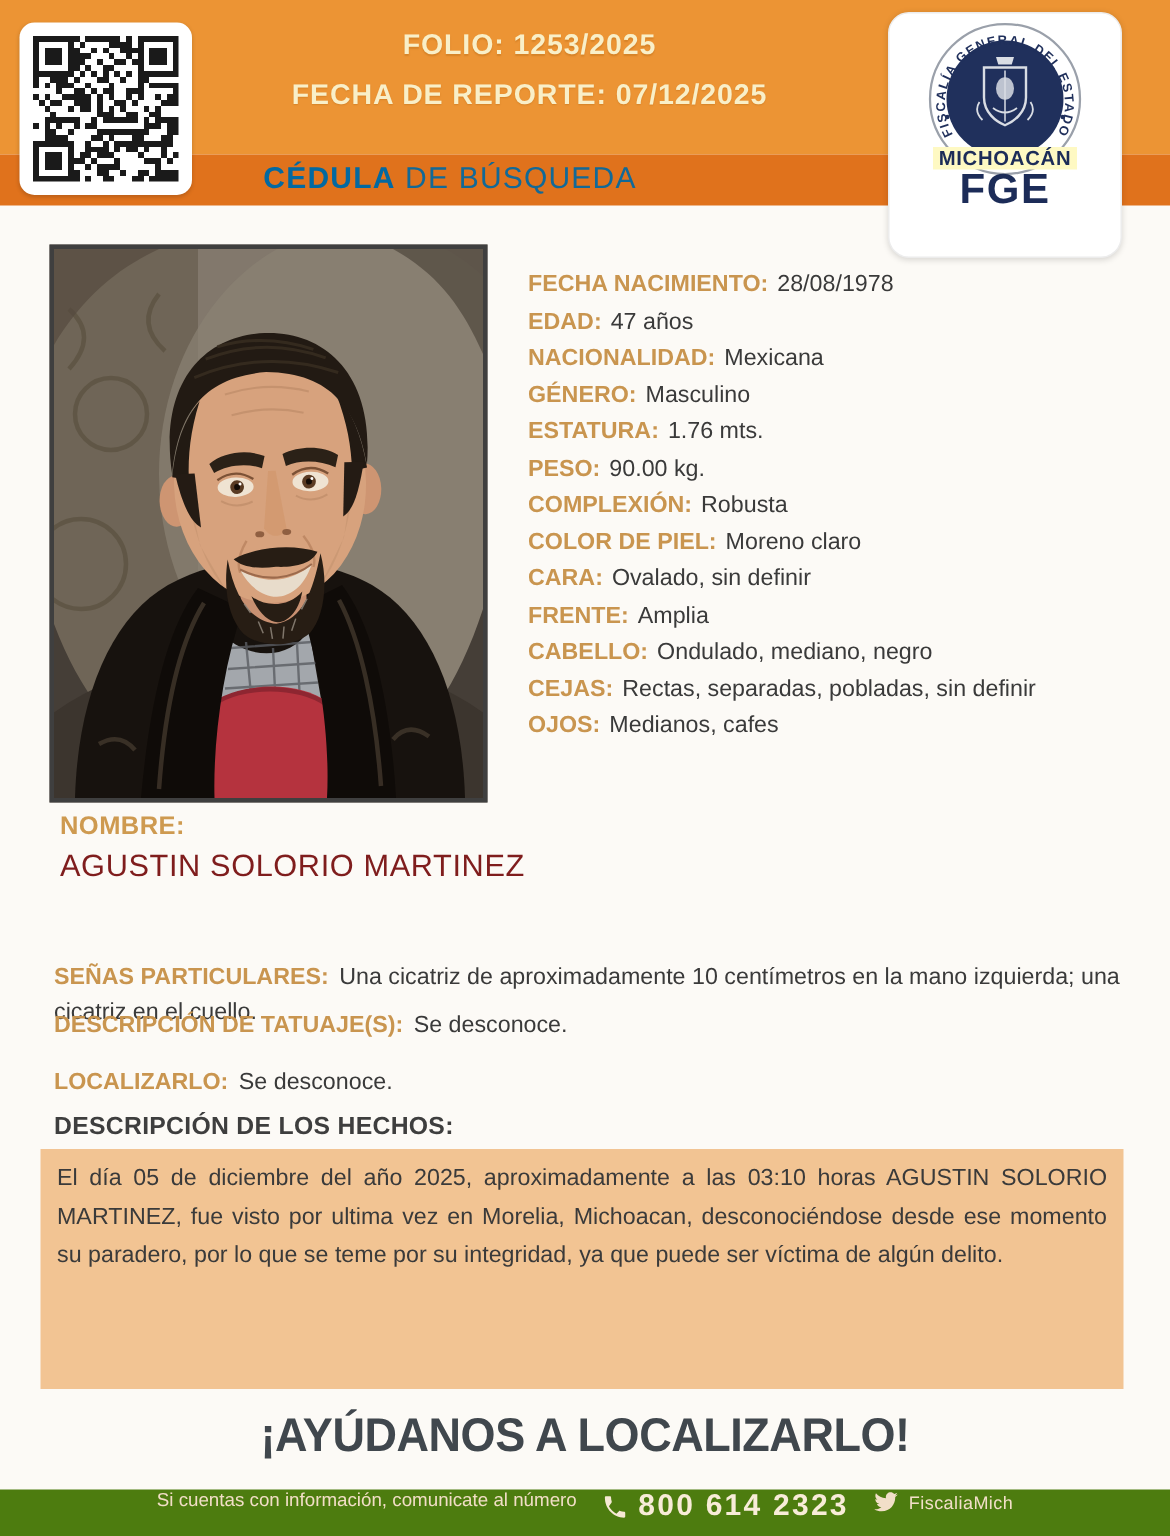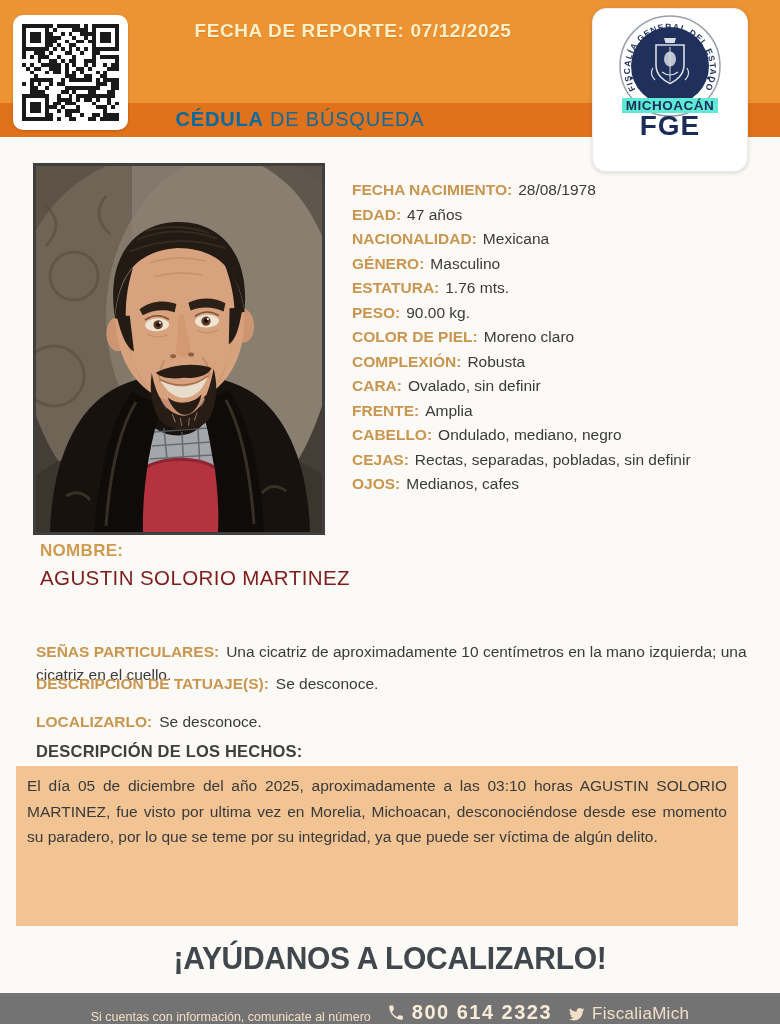--- a/index.html
+++ b/index.html
@@ -32,21 +32,21 @@
     display:flex; align-items:center; justify-content:center;
   }
   
   .logo-card {
     position:absolute; left:592px; top:8px; width:156px; height:164px;
     background:#fff; border-radius:14px; z-index:5;
     box-shadow:0 1px 4px rgba(0,0,0,.15); border:1px solid #ececec;
     display:flex; flex-direction:column; align-items:center; padding-top:5px;
   }
   .logo-state {
-    margin-top:-20px; background:#5eead4; padding:0 4px; z-index:2;
+    margin-top:-20px; background:#fef9c3; padding:0 4px; z-index:2;
     font-size:13.5px; font-weight:bold; color:#1C2C58; letter-spacing:.5px;
   }
   .logo-abbr { font-size:28px; font-weight:bold; color:#1C2C58; line-height:.95; letter-spacing:1px; }
   
   .photo-frame {
     position:absolute; left:33px; top:163px; width:292px; height:372px;
     border:3px solid #3F3F3F; background:#7E746A;
   }
   .photo-frame svg { display:block; }
   
@@ -58,52 +58,53 @@
   .nombre-label { font-size:17px; font-weight:bold; color:#CE9A50; letter-spacing:.3px; }
   .nombre-value { margin-top:5px; font-size:20.5px; font-weight:normal; color:#7f1d1d; letter-spacing:.4px; }
   
   .detail { position:absolute; left:36px; width:716px; font-size:15.5px; line-height:23px; color:#3A3A3A; }
   .detail .dlabel { font-weight:bold; color:#C9954F; margin-right:7px; }
   .d-senas { top:640px; }
   .d-tatuajes { top:672px; }
   .d-vestimenta { top:710px; }
   .hechos-label { position:absolute; left:36px; top:742px; font-size:16.5px; font-weight:bold; color:#3E3E3E; letter-spacing:.2px; }
   .hechos-box {
-    position:absolute; left:16px; top:766px; width:722px; height:160px;
+    position:absolute; left:27px; top:766px; width:722px; height:160px;
     background:#F2C493;
   }
   .hechos-box p {
     margin:7px 11px; font-size:15.5px; line-height:25.5px; color:#3A3A3A;
     text-align:justify;
   }
   
   .cta {
     position:absolute; left:0; top:941px; width:780px; text-align:center;
     font-size:30px; font-weight:bold; color:#40474D; letter-spacing:-.3px;
     transform:scaleY(1.05);
   }
   .footer-bar {
-    position:absolute; left:0; top:993px; width:780px; height:31px; background:#737373;
-    display:flex; align-items:flex-end; justify-content:center; gap:16px;
+    position:absolute; left:0; top:993px; width:780px; height:31px; background:#4d7c0f;
+    display:flex; align-items:flex-start; justify-content:center; gap:16px;
   }
   .footer-info { font-size:12.5px; color:#F2DEC6; }
   .footer-phone { display:flex; align-items:center; gap:7px; }
   .footer-phone .num { font-size:20px; font-weight:bold; color:#F8ECD8; letter-spacing:1.5px; }
   .footer-social { display:flex; align-items:center; gap:7px; }
-  .footer-social .handle { font-size:17px; color:#F2DFC8; letter-spacing:.3px; }
+  .footer-social .handle { font-size:12px; color:#F2DFC8; letter-spacing:.3px; }
 </style>
 </head>
 <body>
 
 <div class="poster">
 
   <div class="band-light"></div>
   <div class="band-dark"></div>
 
   <div class="header-lines">
+    <div class="hline"><span>FOLIO:</span> <span>1253/2025</span></div>
     <div class="hline"><span>FECHA DE REPORTE:</span> <span>07/12/2025</span></div>
   </div>
 
   <div class="cedula-line">
     <span class="b">CÉDULA</span>
     <span class="r">DE BÚSQUEDA</span>
   </div>
 
   <div class="qr-card">
     <svg id="qr-svg" viewBox="0 0 25 25" width="97" height="97" shape-rendering="crispEdges">
@@ -560,22 +561,22 @@
     </svg>
   </div>
 
   <div class="fields">
     <div class="field-row"><span class="field-label">FECHA NACIMIENTO:</span><span>28/08/1978</span></div>
     <div class="field-row"><span class="field-label">EDAD:</span><span>47 años</span></div>
     <div class="field-row"><span class="field-label">NACIONALIDAD:</span><span>Mexicana</span></div>
     <div class="field-row"><span class="field-label">GÉNERO:</span><span>Masculino</span></div>
     <div class="field-row"><span class="field-label">ESTATURA:</span><span>1.76 mts.</span></div>
     <div class="field-row"><span class="field-label">PESO:</span><span>90.00 kg.</span></div>
+    <div class="field-row"><span class="field-label">COMPLEXIÓN:</span><span>Robusta</span></div>
     <div class="field-row"><span class="field-label">COLOR DE PIEL:</span><span>Moreno claro</span></div>
-    <div class="field-row"><span class="field-label">COMPLEXIÓN:</span><span>Robusta</span></div>
     <div class="field-row"><span class="field-label">CARA:</span><span>Ovalado, sin definir</span></div>
     <div class="field-row"><span class="field-label">FRENTE:</span><span>Amplia</span></div>
     <div class="field-row"><span class="field-label">CABELLO:</span><span>Ondulado, mediano, negro</span></div>
     <div class="field-row"><span class="field-label">CEJAS:</span><span>Rectas, separadas, pobladas, sin definir</span></div>
     <div class="field-row"><span class="field-label">OJOS:</span><span>Medianos, cafes</span></div>
   </div>
 
   <div class="nombre">
     <div class="nombre-label">NOMBRE:</div>
     <div class="nombre-value">AGUSTIN SOLORIO MARTINEZ</div>

